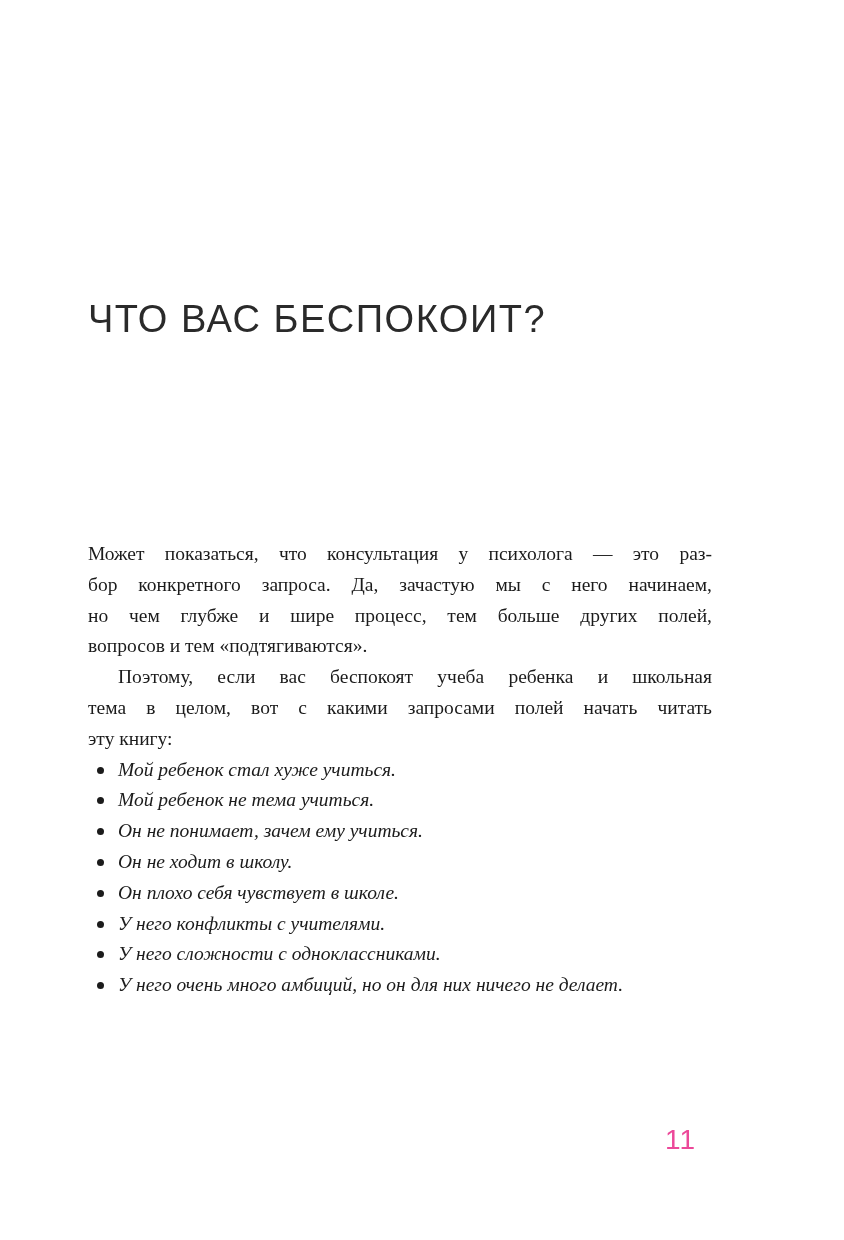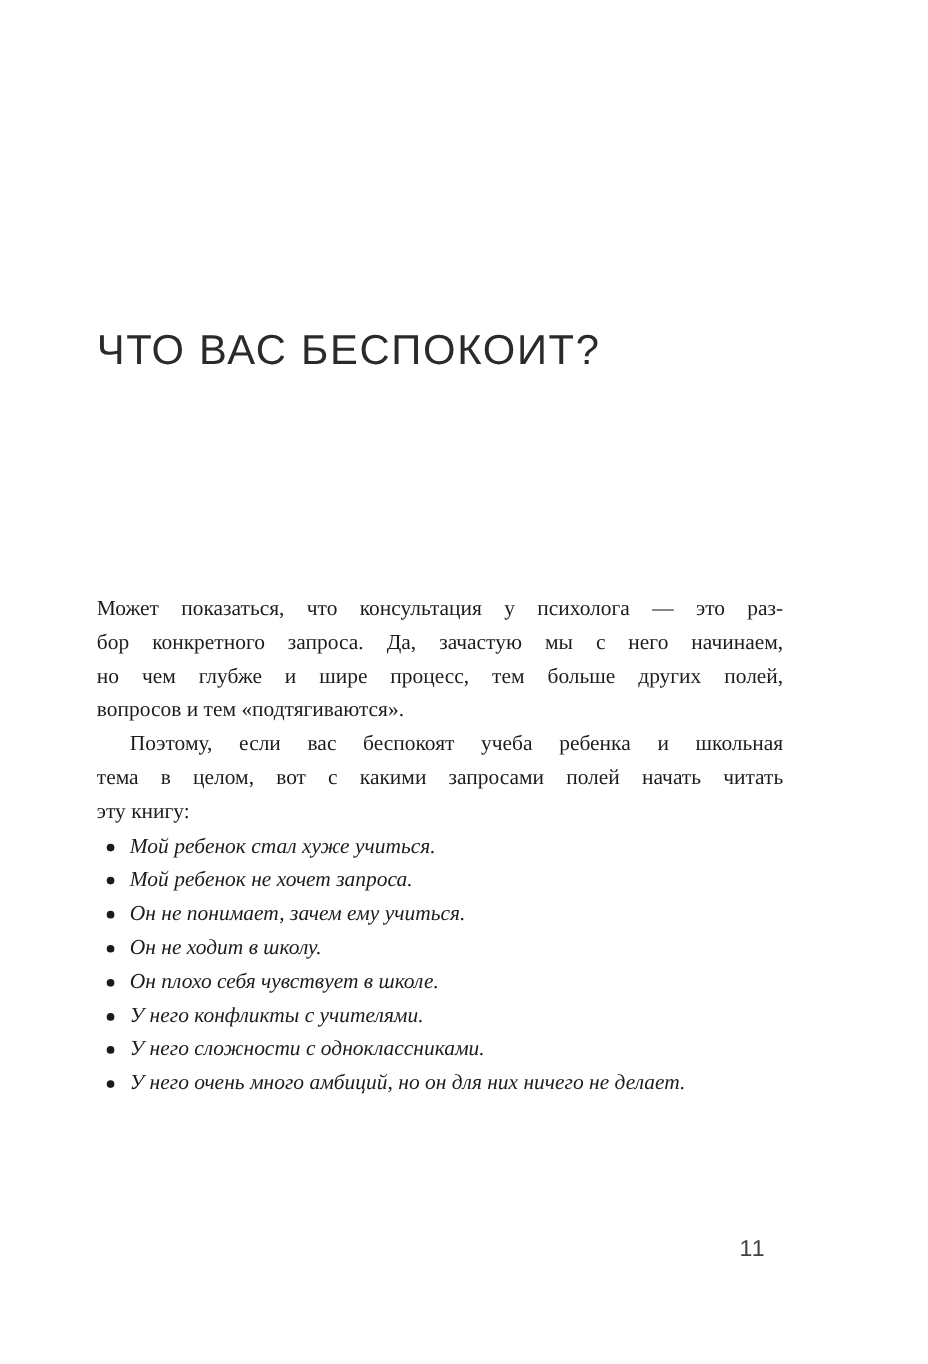--- a/index.html
+++ b/index.html
@@ -72,22 +72,22 @@
     height: 7px;
     border-radius: 50%;
     background: #1b1b1b;
   }
   .page-number {
     position: absolute;
     top: 1124px;
     right: 148px;
     font-family: "Liberation Sans", sans-serif;
     font-weight: 300;
-    font-size: 21px;
-    color: #404040;
+    font-size: 28px;
+    color: #ec4899;
     letter-spacing: 1px;
   }
 </style>
 </head>
 <body>
 
 <main class="page">
 
   <h1 class="title">ЧТО ВАС БЕСПОКОИТ?</h1>
 
@@ -106,21 +106,21 @@
       <span class="ln">эту книгу:</span>
     </p>
 
     <ul class="q-list">
       <li>
         <span class="bullet"></span>
         <span class="ln">Мой ребенок стал хуже учиться.</span>
       </li>
       <li>
         <span class="bullet"></span>
-        <span class="ln">Мой ребенок не хочет запроса.</span>
+        <span class="ln">Мой ребенок не тема учиться.</span>
       </li>
       <li>
         <span class="bullet"></span>
         <span class="ln">Он не понимает, зачем ему учиться.</span>
       </li>
       <li>
         <span class="bullet"></span>
         <span class="ln">Он не ходит в школу.</span>
       </li>
       <li>

